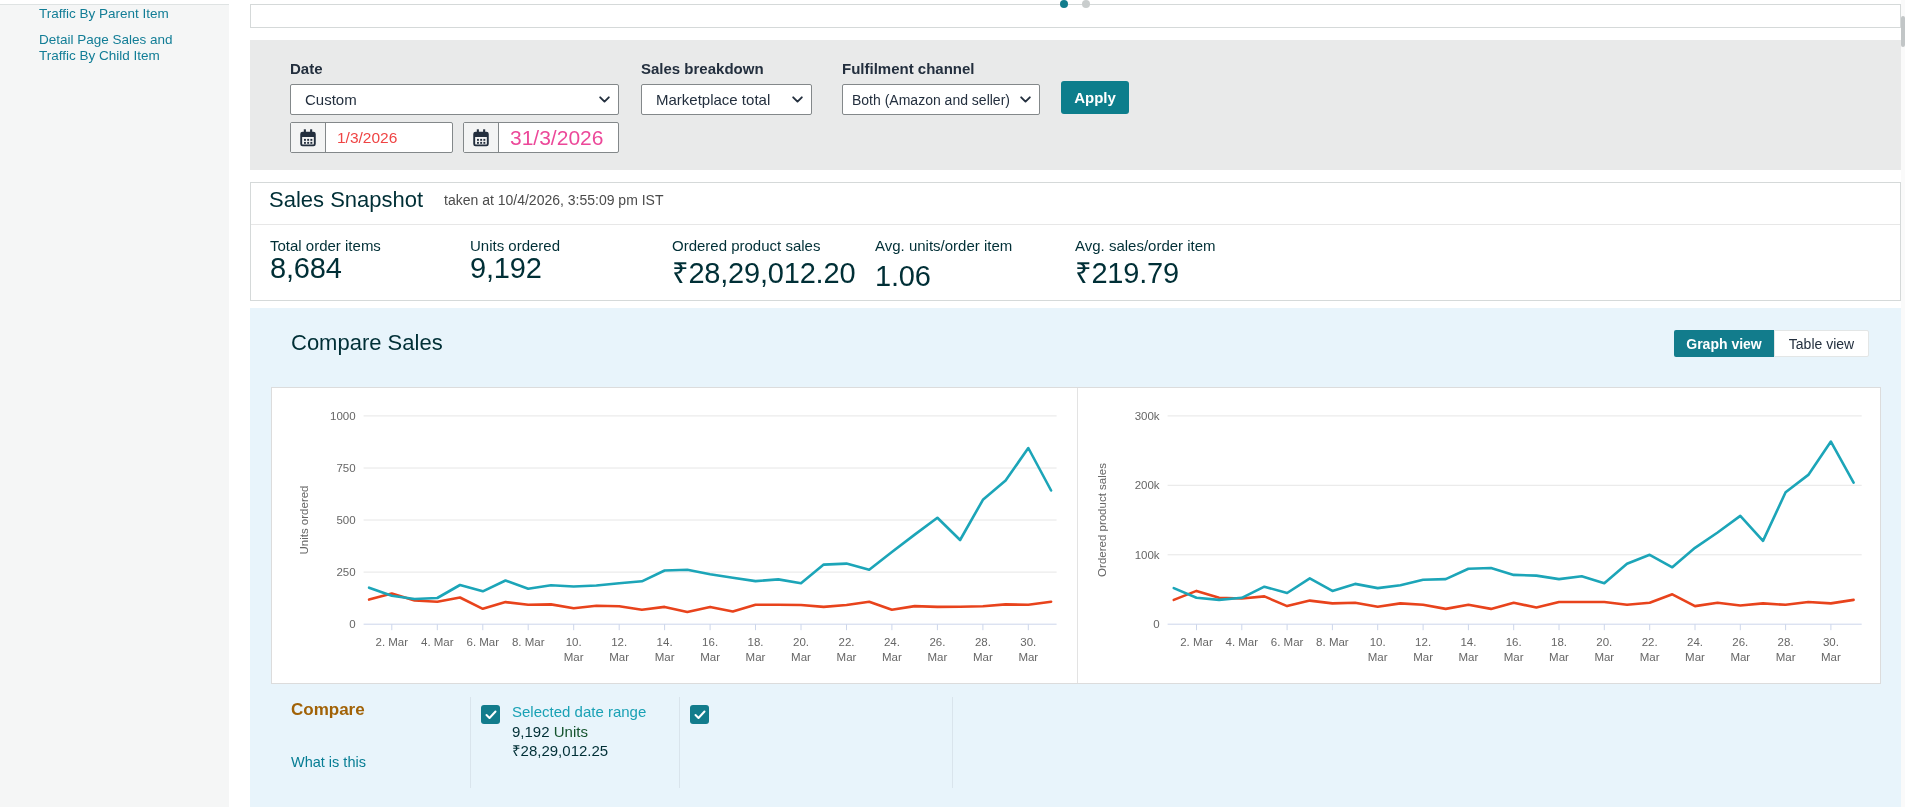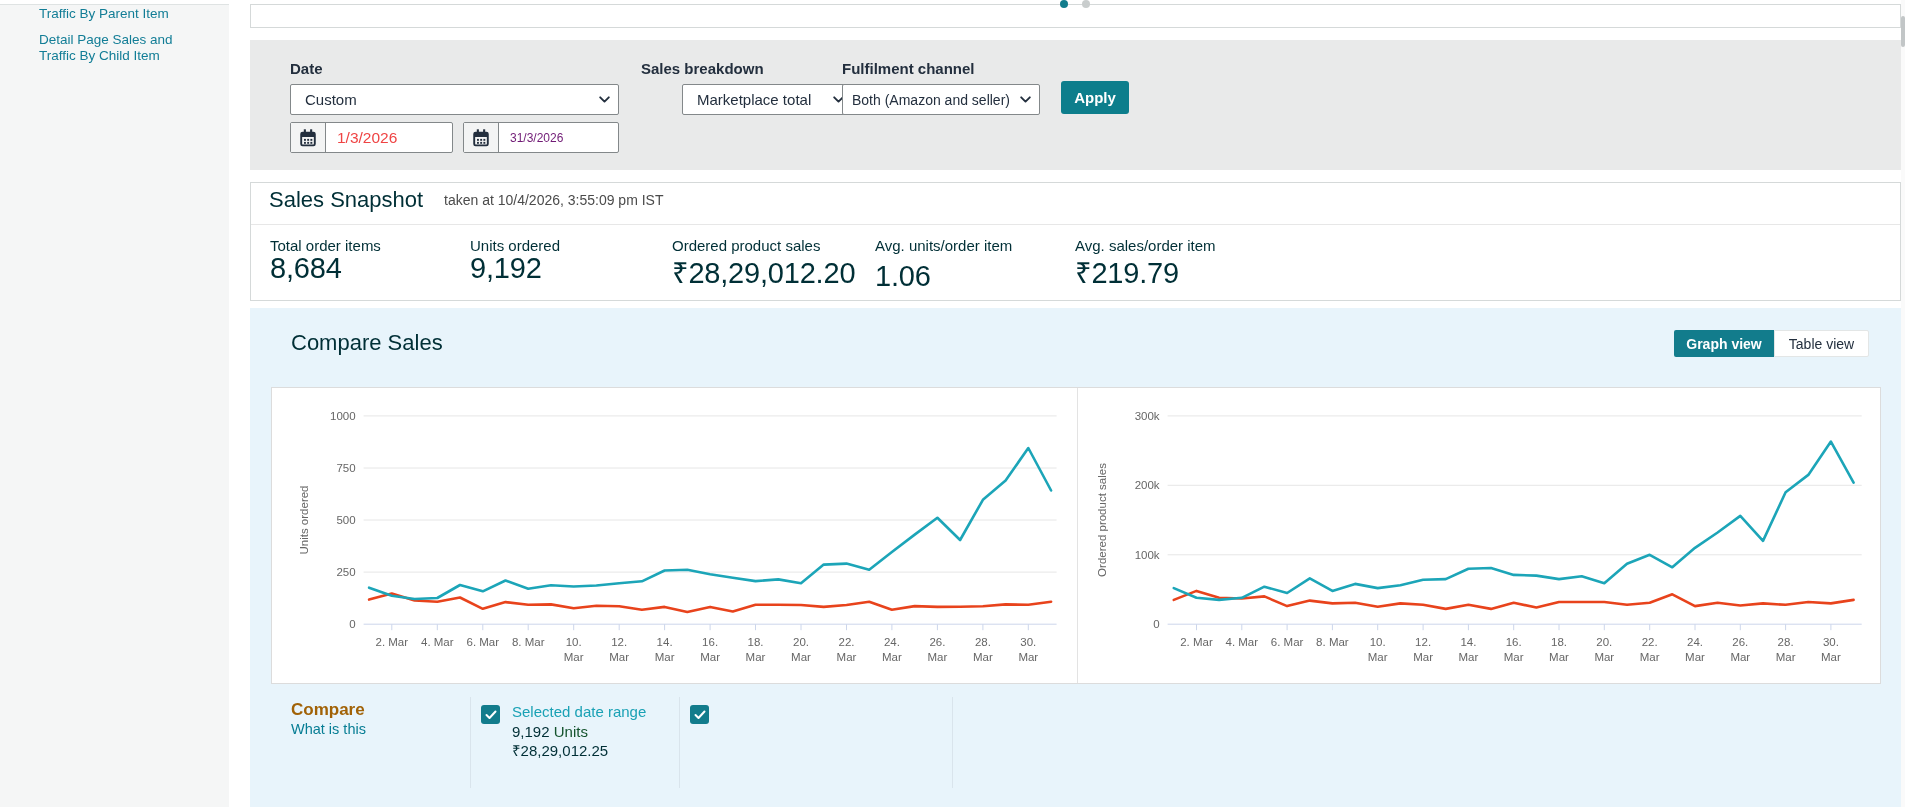--- a/index.html
+++ b/index.html
@@ -79,24 +79,24 @@
           <g fill="#232f3e">
             <rect x="6" y="10.9" width="1.9" height="1.9"></rect>
             <rect x="9.2" y="10.9" width="1.9" height="1.9"></rect>
             <rect x="12.4" y="10.9" width="1.9" height="1.9"></rect>
             <rect x="6" y="13.9" width="1.9" height="1.9"></rect>
             <rect x="9.2" y="13.9" width="1.9" height="1.9"></rect>
             <rect x="12.4" y="13.9" width="1.9" height="1.9"></rect>
           </g>
         </svg>
       </span>
-    <span style="font-size:12px; color:#701a75; padding-left:11px;">31/3/2026</span>
+    <span style="font-size:21px; color:#ec4899; padding-left:11px;">31/3/2026</span>
     </div>
   <div class="abs flabel" style="left:641px; top:60px;">Sales breakdown</div>
-  <div class="abs sel" style="left:641px; top:84px; width:171px;margin-left:41px;">
+  <div class="abs sel" style="left:641px; top:84px; width:171px;">
       <span class="tx">Marketplace total</span>
       <svg width="11" height="7" viewBox="0 0 11 7">
         <polyline points="1.2,1.3 5.5,5.6 9.8,1.3" fill="none" stroke="#232f3e" stroke-width="1.9" stroke-linecap="round" stroke-linejoin="round"></polyline>
       </svg>
     </div>
   <div class="abs flabel" style="left:842px; top:60px;">Fulfilment channel</div>
   <div class="abs sel" style="left:842px; top:84px; width:198px; padding-left:9px; font-size:14px; white-space:nowrap;">
       <span class="tx">Both (Amazon and seller)</span>
       <svg width="11" height="7" viewBox="0 0 11 7">
         <polyline points="1.2,1.3 5.5,5.6 9.8,1.3" fill="none" stroke="#232f3e" stroke-width="1.9" stroke-linecap="round" stroke-linejoin="round"></polyline>
@@ -232,21 +232,21 @@
         <line x1="753.9" y1="236.2" x2="753.9" y2="242.2" stroke="#ccd6eb" stroke-width="1"></line>
         <text x="753.9" y="258.2" text-anchor="middle" font-size="11.5" fill="#666666" font-family="Liberation Sans, sans-serif">30.</text>
         <text x="753.9" y="273.2" text-anchor="middle" font-size="11.5" fill="#666666" font-family="Liberation Sans, sans-serif">Mar</text>
         <text x="29.2" y="132.0" text-anchor="middle" font-size="11.5" fill="#666666" font-family="Liberation Sans, sans-serif" transform="rotate(-90 29.2 132.0)">Ordered product sales</text>
         <polyline points="96.8,211.9 119.5,202.9 142.1,209.8 164.8,210.5 187.4,208.4 210.1,218.1 232.8,212.6 255.4,215.4 278.1,214.7 300.7,218.8 323.4,215.4 346.1,216.8 368.7,220.9 391.4,216.8 414.0,220.9 436.7,214.7 459.4,219.5 482.0,214.0 504.7,214.0 527.3,214.0 550.0,216.8 572.7,214.7 595.3,206.3 618.0,218.1 640.6,214.7 663.3,217.5 686.0,215.4 708.6,216.8 731.3,214.0 753.9,215.4 776.6,211.9" fill="none" stroke="#E8431C" stroke-width="2.6" stroke-linejoin="round" stroke-linecap="round"></polyline>
         <polyline points="96.8,200.1 119.5,209.8 142.1,211.9 164.8,209.8 187.4,198.7 210.1,205.0 232.8,190.4 255.4,202.9 278.1,195.9 300.7,200.1 323.4,197.3 346.1,191.8 368.7,191.1 391.4,180.7 414.0,180.0 436.7,186.9 459.4,187.6 482.0,191.1 504.7,188.3 527.3,195.2 550.0,175.8 572.7,166.8 595.3,179.3 618.0,159.8 640.6,144.5 663.3,127.9 686.0,152.9 708.6,104.3 731.3,86.9 753.9,53.6 776.6,94.6" fill="none" stroke="#1CA5B8" stroke-width="2.6" stroke-linejoin="round" stroke-linecap="round"></polyline>
       </svg>
   </div>
 
   <div class="abs" style="left:291px; top:700px; font-size:17px; font-weight:bold; color:#a16207;">Compare</div>
-  <div class="abs" style="left:291px; top:721px; font-size:14.5px; color:#067d94;">What is this</div>
+  <div class="abs" style="left:291px; top:754px; font-size:14.5px; color:#067d94;">What is this</div>
   <div class="abs vdiv" style="left:470px; top:697px; height:91px;"></div>
   <div class="abs vdiv" style="left:679px; top:697px; height:91px;"></div>
   <div class="abs vdiv" style="left:952px; top:697px; height:91px;"></div>
   <div class="abs cbx" style="left:481px; top:705px;">
       <svg width="12" height="10" viewBox="0 0 12 10">
         <polyline points="1.5,5 4.5,8 10.5,1.5" fill="none" stroke="#fff" stroke-width="2" stroke-linecap="round" stroke-linejoin="round"></polyline>
       </svg>
     </div>
   <div class="abs" style="left:512px; top:702px; width:160px; font-size:15px; line-height:19.5px;">
     <span class="tealtx">Selected date range</span><br>

